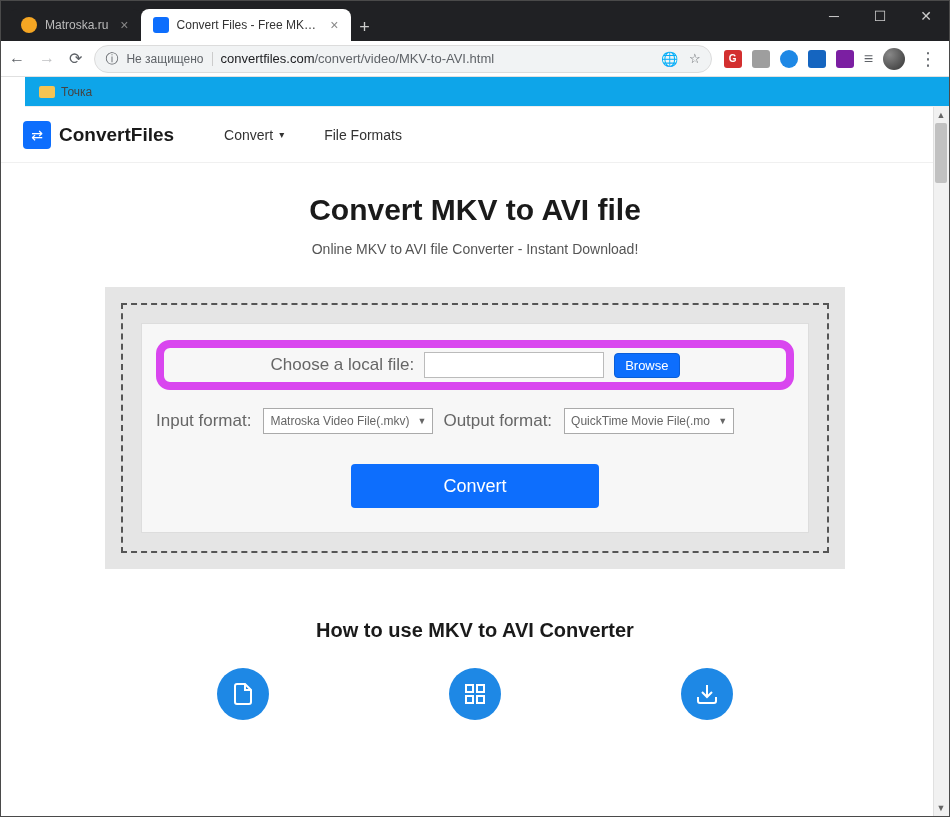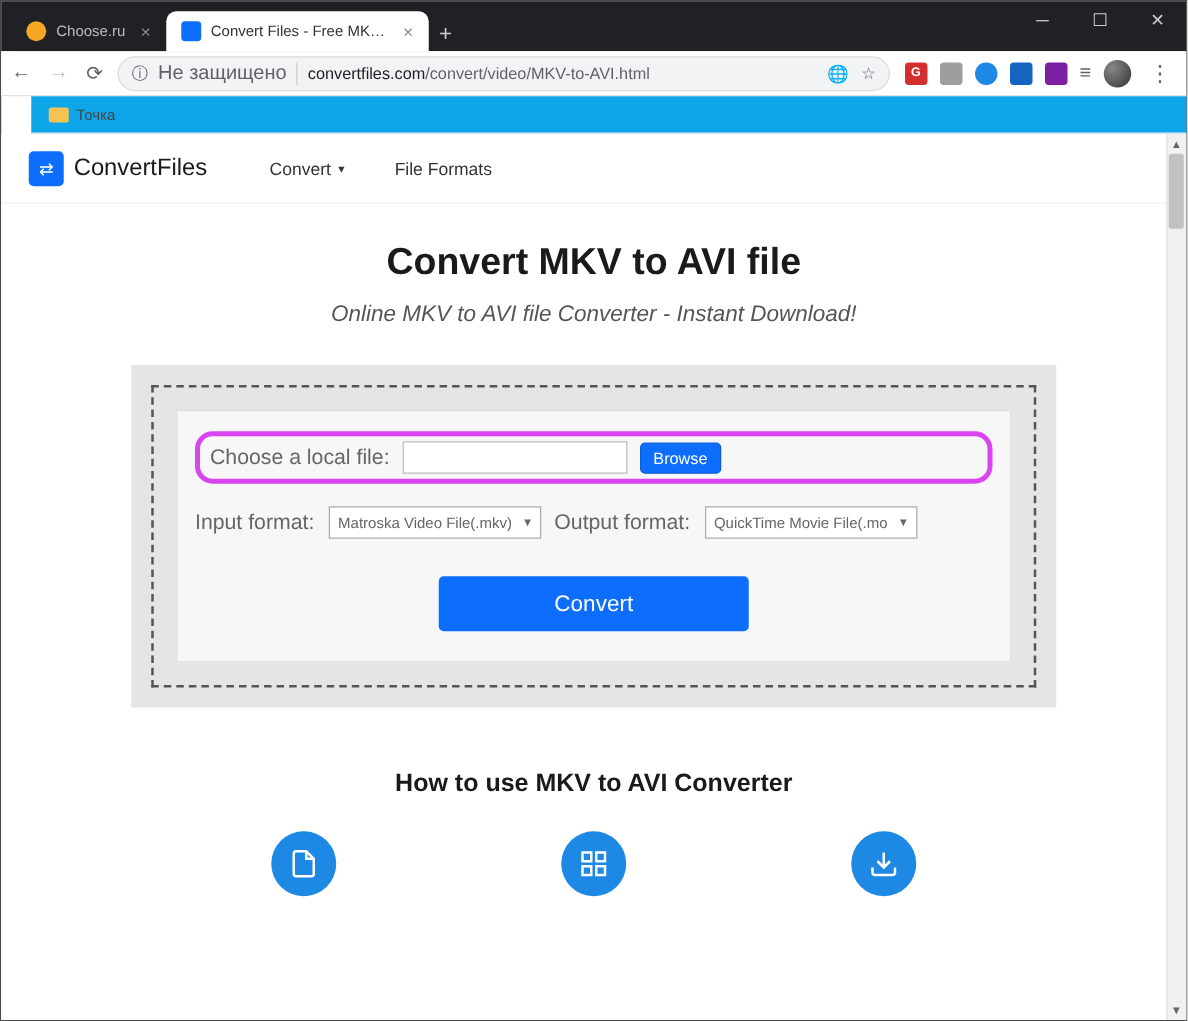--- a/index.html
+++ b/index.html
@@ -15,50 +15,50 @@
   .tab .favicon { width: 16px; height: 16px; border-radius: 50%; flex-shrink: 0; }
   .tab .close { color: #888; font-size: 14px; margin-left: 4px; }
   .newtab { width: 28px; height: 28px; display: flex; align-items: center; justify-content: center; color: #ccc; font-size: 18px; }
   .winctrls { margin-left: auto; display: flex; height: 30px; align-self: flex-start; }
   .winbtn { width: 46px; display: flex; align-items: center; justify-content: center; color: #ccc; font-size: 14px; }
 
   .toolbar { height: 36px; background: #fff; display: flex; align-items: center; padding: 0 8px; gap: 12px; border-bottom: 1px solid #e0e0e0; }
   .nav-icons { display: flex; gap: 14px; color: #5f6368; }
   .nav-icons span { font-size: 16px; }
   .omnibox { flex: 1; display: flex; align-items: center; gap: 8px; height: 28px; border: 1px solid #dcdcdc; border-radius: 14px; padding: 0 10px; font-size: 13px; color: #5f6368; background: #f1f3f4; }
-  .omnibox .secure { font-size: 16px; color: #5f6368; border-right: 1px solid #ccc; padding-right: 8px; display: flex; align-items: center; gap: 4px; }
+  .omnibox .secure { font-size: 12px; color: #5f6368; border-right: 1px solid #ccc; padding-right: 8px; display: flex; align-items: center; gap: 4px; }
   .omnibox .url { color: #202124; }
   .omnibox .url .domain { color: #202124; }
   .omnibox .url .path { color: #5f6368; }
   .ext-icons { display: flex; gap: 10px; align-items: center; }
   .ext-icons .ico { width: 18px; height: 18px; border-radius: 3px; display: flex; align-items: center; justify-content: center; font-size: 10px; color: #fff; }
   .avatar { width: 22px; height: 22px; border-radius: 50%; background: radial-gradient(circle at 30% 30%, #888, #333); }
   .menu-dots { color: #5f6368; font-size: 18px; padding: 0 4px; }
 
   .bookmarks { height: 30px; background: #0ea5e9; display: flex; align-items: center; padding: 0 14px; gap: 6px; font-size: 12px; color: #444; border-bottom: 1px solid #eee; margin-left: 24px; }
   .folder-icon { width: 16px; height: 12px; background: #f6c453; border-radius: 2px; display: inline-block; }
 
   .page { flex: 1; overflow-y: auto; background: #fff; position: relative; }
 
   .site-header { height: 56px; display: flex; align-items: center; padding: 0 22px; border-bottom: 1px solid #f0f0f0; gap: 50px; }
   .logo { display: flex; align-items: center; gap: 8px; }
   .logo-icon { width: 28px; height: 28px; background: #0d6efd; border-radius: 4px; display: flex; align-items: center; justify-content: center; color: #fff; font-size: 14px; }
-  .logo-text { font-size: 19px; font-weight: 400; color: #1a1a1a; }
+  .logo-text { font-size: 19px; font-weight: 700; color: #1a1a1a; }
   .nav-links { display: flex; gap: 40px; font-size: 14px; color: #333; }
   .nav-link { display: flex; align-items: center; gap: 6px; }
 
   .main-content { padding: 30px 0 40px; text-align: center; }
   .page-title { font-size: 30px; font-weight: 700; color: #1a1a1a; margin-bottom: 14px; }
-  .page-subtitle { font-size: 18px; color: #555; font-weight: 400; margin-bottom: 30px; font-style: italic; }
+  .page-subtitle { font-size: 14px; color: #555; font-weight: 400; margin-bottom: 30px; }
 
   .converter-box { width: 740px; margin: 0 auto; background: #e5e5e5; padding: 16px; }
   .converter-inner { border: 2px dashed #555; padding: 18px; }
   .converter-panel { background: #f7f7f7; border: 1px solid #ddd; padding: 16px 14px 24px; text-align: left; }
 
-  .highlight-row { border: 4px solid #d946ef; border-radius: 14px; padding: 4px 8px; display: flex; align-items: center; gap: 10px; margin-bottom: 18px; }
+  .highlight-row { border: 8px solid #d946ef; border-radius: 14px; padding: 4px 8px; display: flex; align-items: center; gap: 10px; margin-bottom: 18px; justify-content: center; }
   .row-label { font-size: 17px; color: #666; }
   .file-input { flex: 1; max-width: 180px; height: 26px; border: 1px solid #bbb; background: #fff; }
   .browse-btn { background: #0d6efd; color: #fff; border: 1px solid #0b5ed7; font-size: 13px; padding: 4px 10px; border-radius: 4px; }
 
   .format-row { display: flex; align-items: flex-start; gap: 10px; margin-bottom: 30px; font-size: 17px; color: #666; }
   .format-row .col { display: flex; align-items: center; gap: 12px; }
   .format-row select, .select-box { font-size: 12px; padding: 4px 6px; border: 1px solid #aaa; background: #fff; height: 26px; display: inline-flex; align-items: center; justify-content: space-between; }
   .select-box { width: 170px; }
 
   .email-row { margin-bottom: 24px; }
@@ -77,21 +77,21 @@
   .scrollbar-arrow { position: absolute; right: 0; width: 16px; height: 16px; display: flex; align-items: center; justify-content: center; font-size: 9px; color: #666; }
 </style>
 </head>
 <body>
 
 <div class="window">
   <div class="titlebar">
     <div class="tabs">
       <div class="tab inactive">
         <span class="favicon" style="background:#f5a623"></span>
-        <span>Choose.ru</span>
+        <span>Matroska.ru</span>
         <span class="close">×</span>
       </div>
       <div class="tab active">
         <span class="favicon" style="background:#0d6efd;border-radius:3px"></span>
         <span style="white-space:nowrap;overflow:hidden;text-overflow:ellipsis;max-width:150px">Convert Files - Free MKV to AVI c</span>
         <span class="close">×</span>
       </div>
       <div class="newtab">+</div>
     </div>
     <div class="winctrls">

